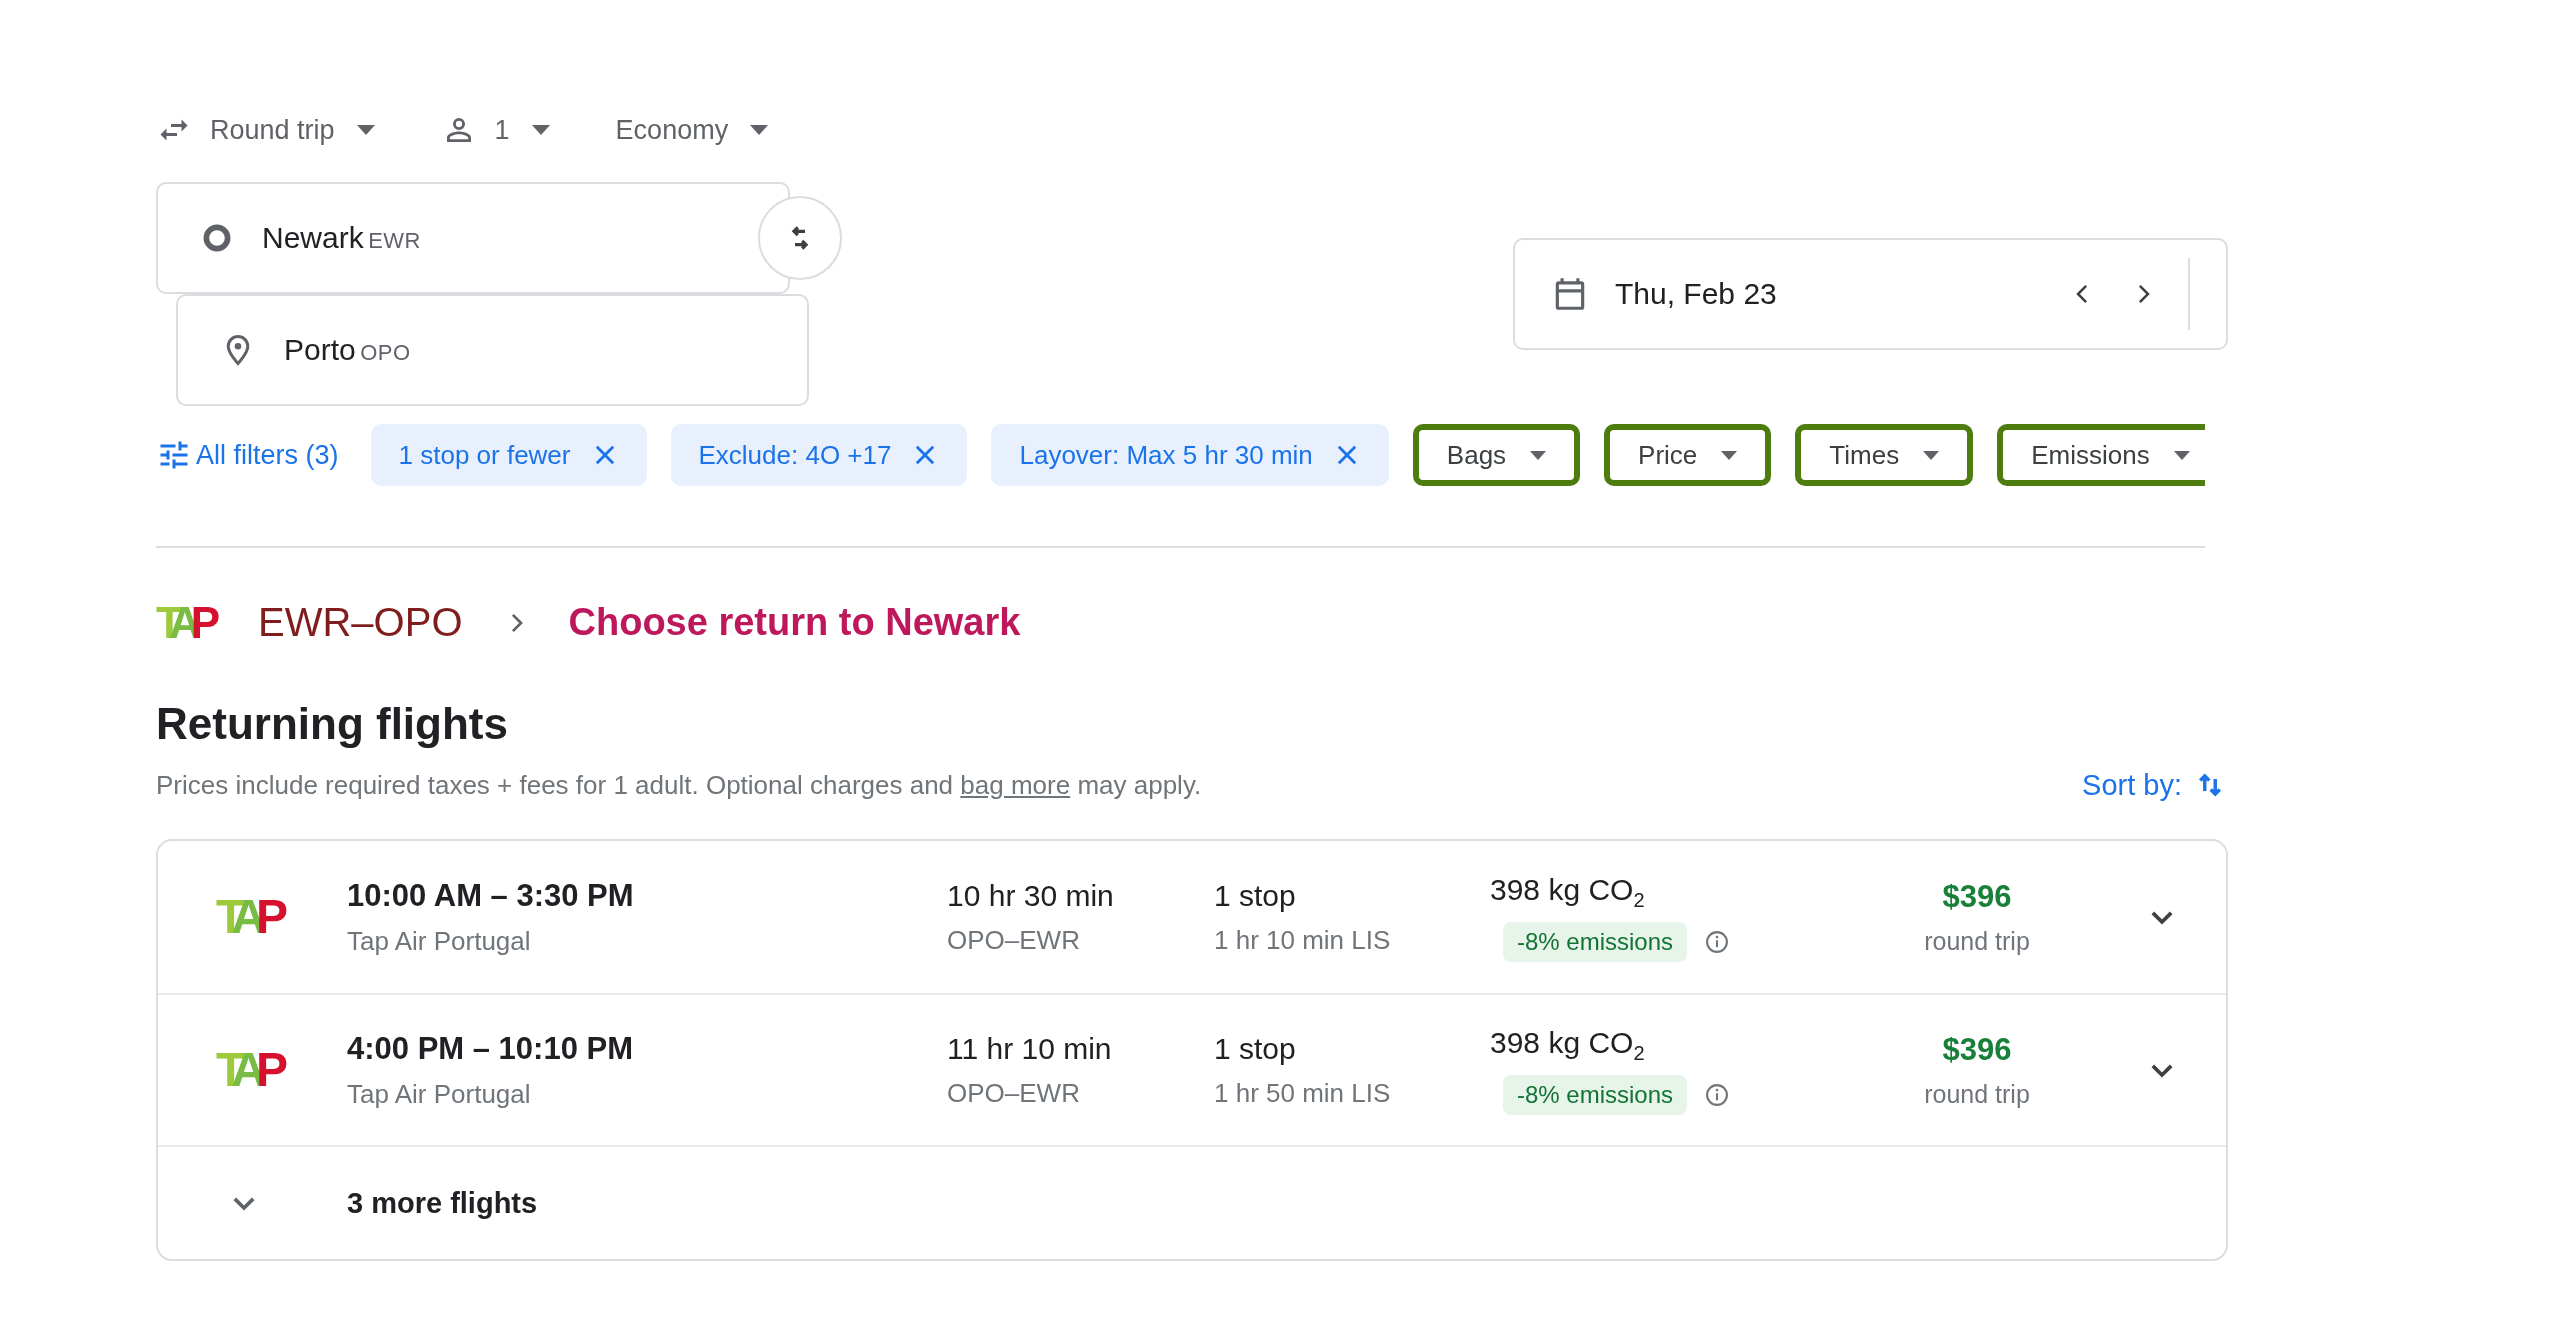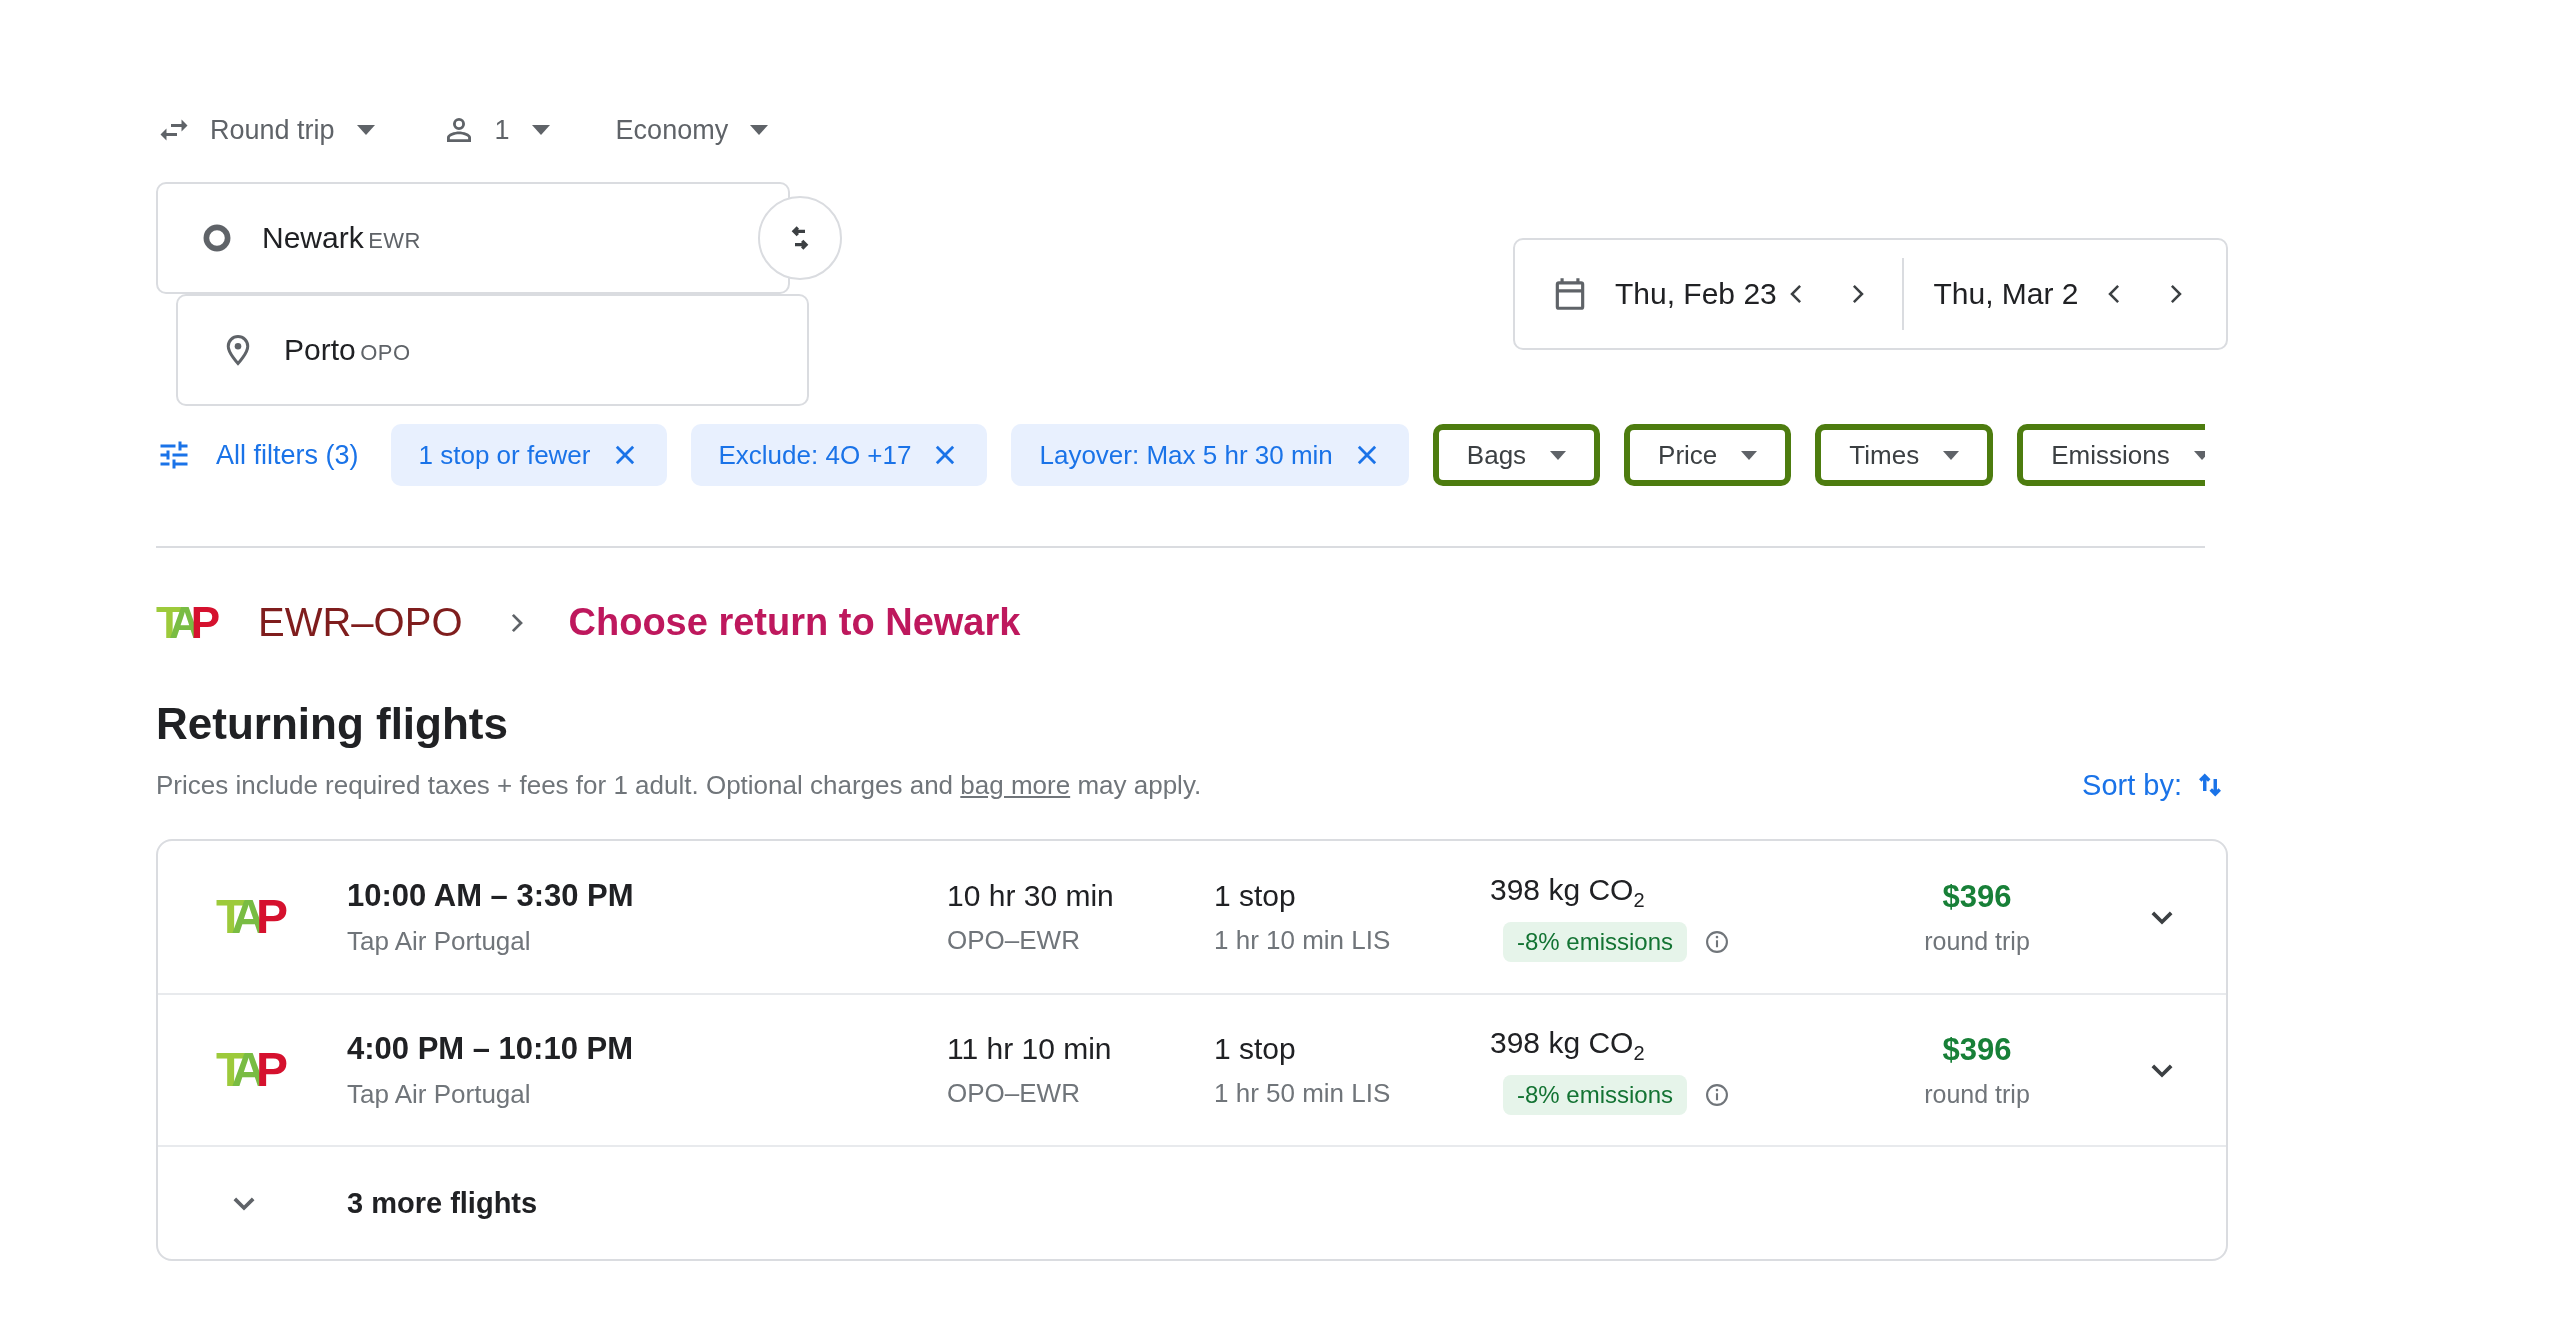--- a/index.html
+++ b/index.html
@@ -56,21 +56,21 @@
   .nav-btn { display: inline-flex; cursor: pointer; }
   .vdiv { width: 2px; height: 72px; background: #dadce0; margin-right: 30px; }
   .cal-gap { margin-right: 26px; display: inline-flex; }
 
   
   .chips-row {
     margin-top: 18px; width: 2049px; overflow: hidden;
     display: flex; align-items: center; gap: 24px; flex-wrap: nowrap; white-space: nowrap;
   }
   .all-filters {
-    display: flex; align-items: center; gap: 24px;
+    display: flex; align-items: center; gap: 4px;
     color: #1a73e8; font-size: 27px; font-weight: 500; cursor: pointer;
     flex-shrink: 0; margin-right: 8px;
   }
   .chip {
     flex-shrink: 0; height: 62px; border-radius: 10px;
     display: inline-flex; align-items: center; gap: 20px;
     padding: 0 28px; font-size: 26px; cursor: pointer;
   }
   .chip.active { background: #e8f0fe; color: #1a73e8; font-weight: 500; }
   .chip.outline { border: 6px solid #4d7c0f; color: #3c4043; font-weight: 500; background: #fff; }
@@ -206,35 +206,20 @@
                 </svg>
             </span>
             <span class="nav-btn">
               <svg width="30" height="30" viewBox="0 0 24 24">
                   <path fill="none" stroke="#3c4043" stroke-width="2" d="M9.5 5.5 16 12l-6.5 6.5"></path>
                 </svg>
             </span>
           </span>
         </div>
         <div class="vdiv"></div>
-        <div class="date-half">
-          <span class="date-label">Thu, Mar 2</span>
-          <span class="date-nav">
-            <span class="nav-btn">
-              <svg width="30" height="30" viewBox="0 0 24 24">
-                  <path fill="none" stroke="#3c4043" stroke-width="2" d="M14.5 5.5 8 12l6.5 6.5"></path>
-                </svg>
-            </span>
-            <span class="nav-btn">
-              <svg width="30" height="30" viewBox="0 0 24 24">
-                  <path fill="none" stroke="#3c4043" stroke-width="2" d="M9.5 5.5 16 12l-6.5 6.5"></path>
-                </svg>
-            </span>
-          </span>
-        </div>
       </div>
     </div>
 
     <div class="chips-row">
       <div class="all-filters">
         <span class="ic">
           <svg width="36" height="36" viewBox="0 0 24 24">
               <path fill="#1a73e8" d="M3 17v2h6v-2H3zM3 5v2h10V5H3zm10 16v-2h8v-2h-8v-2h-2v6h2zM7 9v2H3v2h4v2h2V9H7zm14 4v-2H11v2h10zm-6-4h2V7h4V5h-4V3h-2v6z"></path>
             </svg>
         </span>

